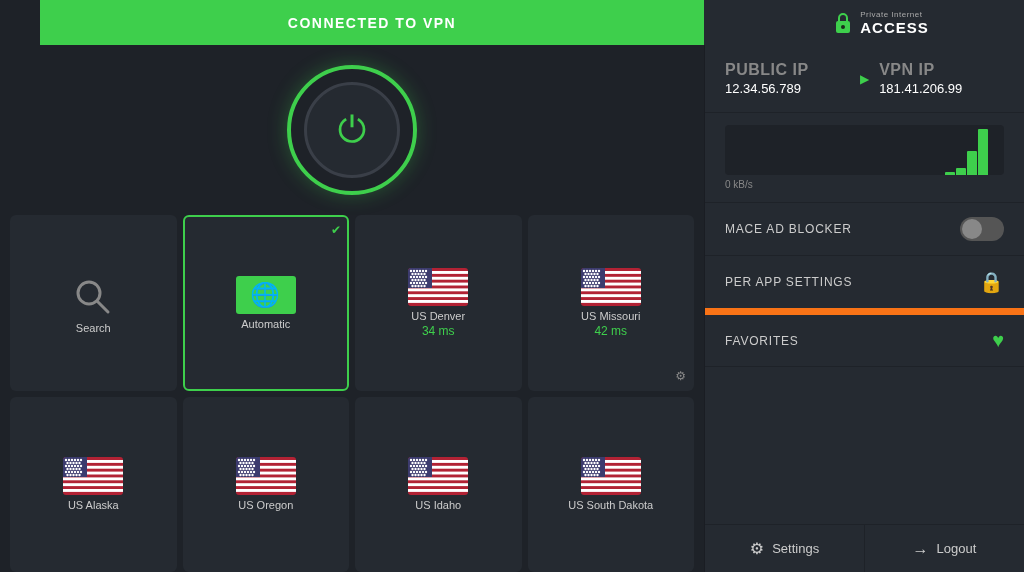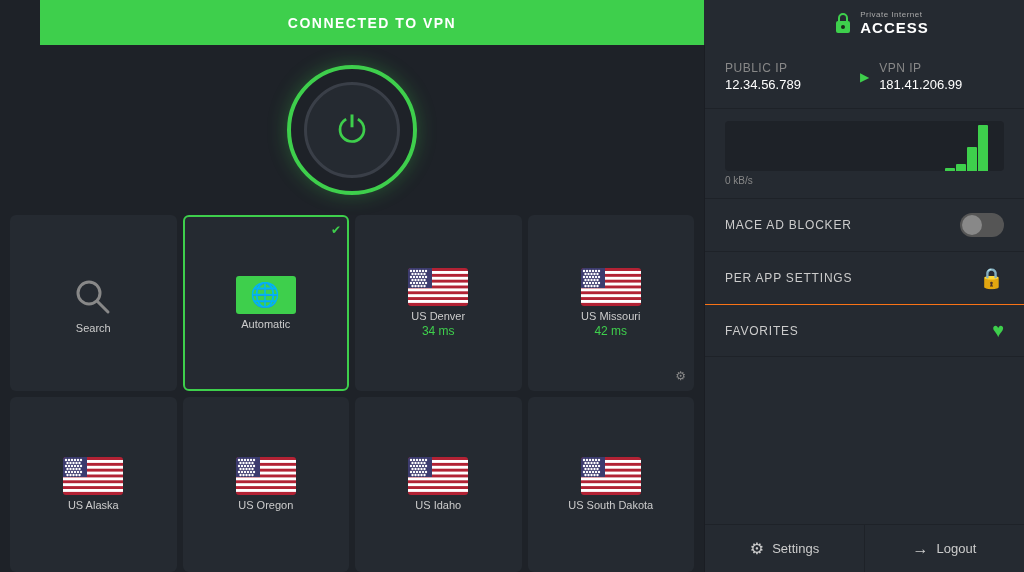--- a/index.html
+++ b/index.html
@@ -196,24 +196,25 @@
       padding: 16px 20px;
       display: flex;
       align-items: center;
       gap: 10px;
       border-bottom: 1px solid #1e2228;
     }
     .ip-group {
       flex: 1;
     }
     .ip-label {
-      font-size: 12px;
+      font-size: 16px;
       color: #888;
       text-transform: uppercase;
       letter-spacing: 0.5px;
+      font-weight: bold;
     }
     .ip-value {
       font-size: 13px;
       color: #fff;
       font-weight: 500;
       margin-top: 2px;
     }
     .ip-arrow {
       color: #3ecf4c;
       font-size: 12px;
@@ -271,21 +272,21 @@
       width: 20px;
       height: 20px;
       border-radius: 50%;
       background: #888;
       top: 2px;
       left: 2px;
     }
 
     .per-app-section {
       padding: 14px 20px;
-      border-bottom: 1px solid #f97316;
+      border-bottom: 7px solid #f97316;
       display: flex;
       align-items: center;
       justify-content: space-between;
       cursor: pointer;
     }
     .lock-icon {
       color: #3ecf4c;
       font-size: 20px;
     }
 

